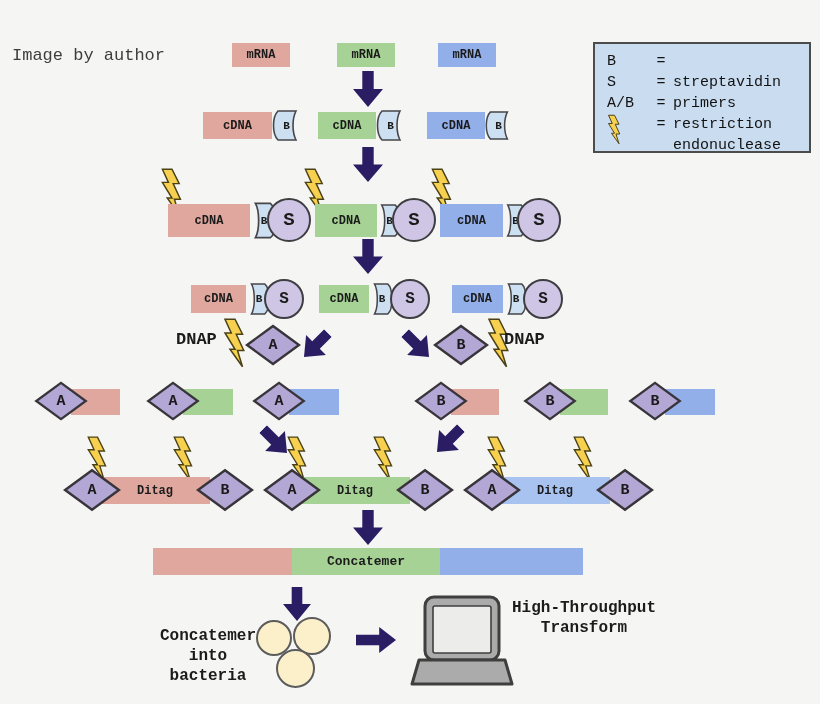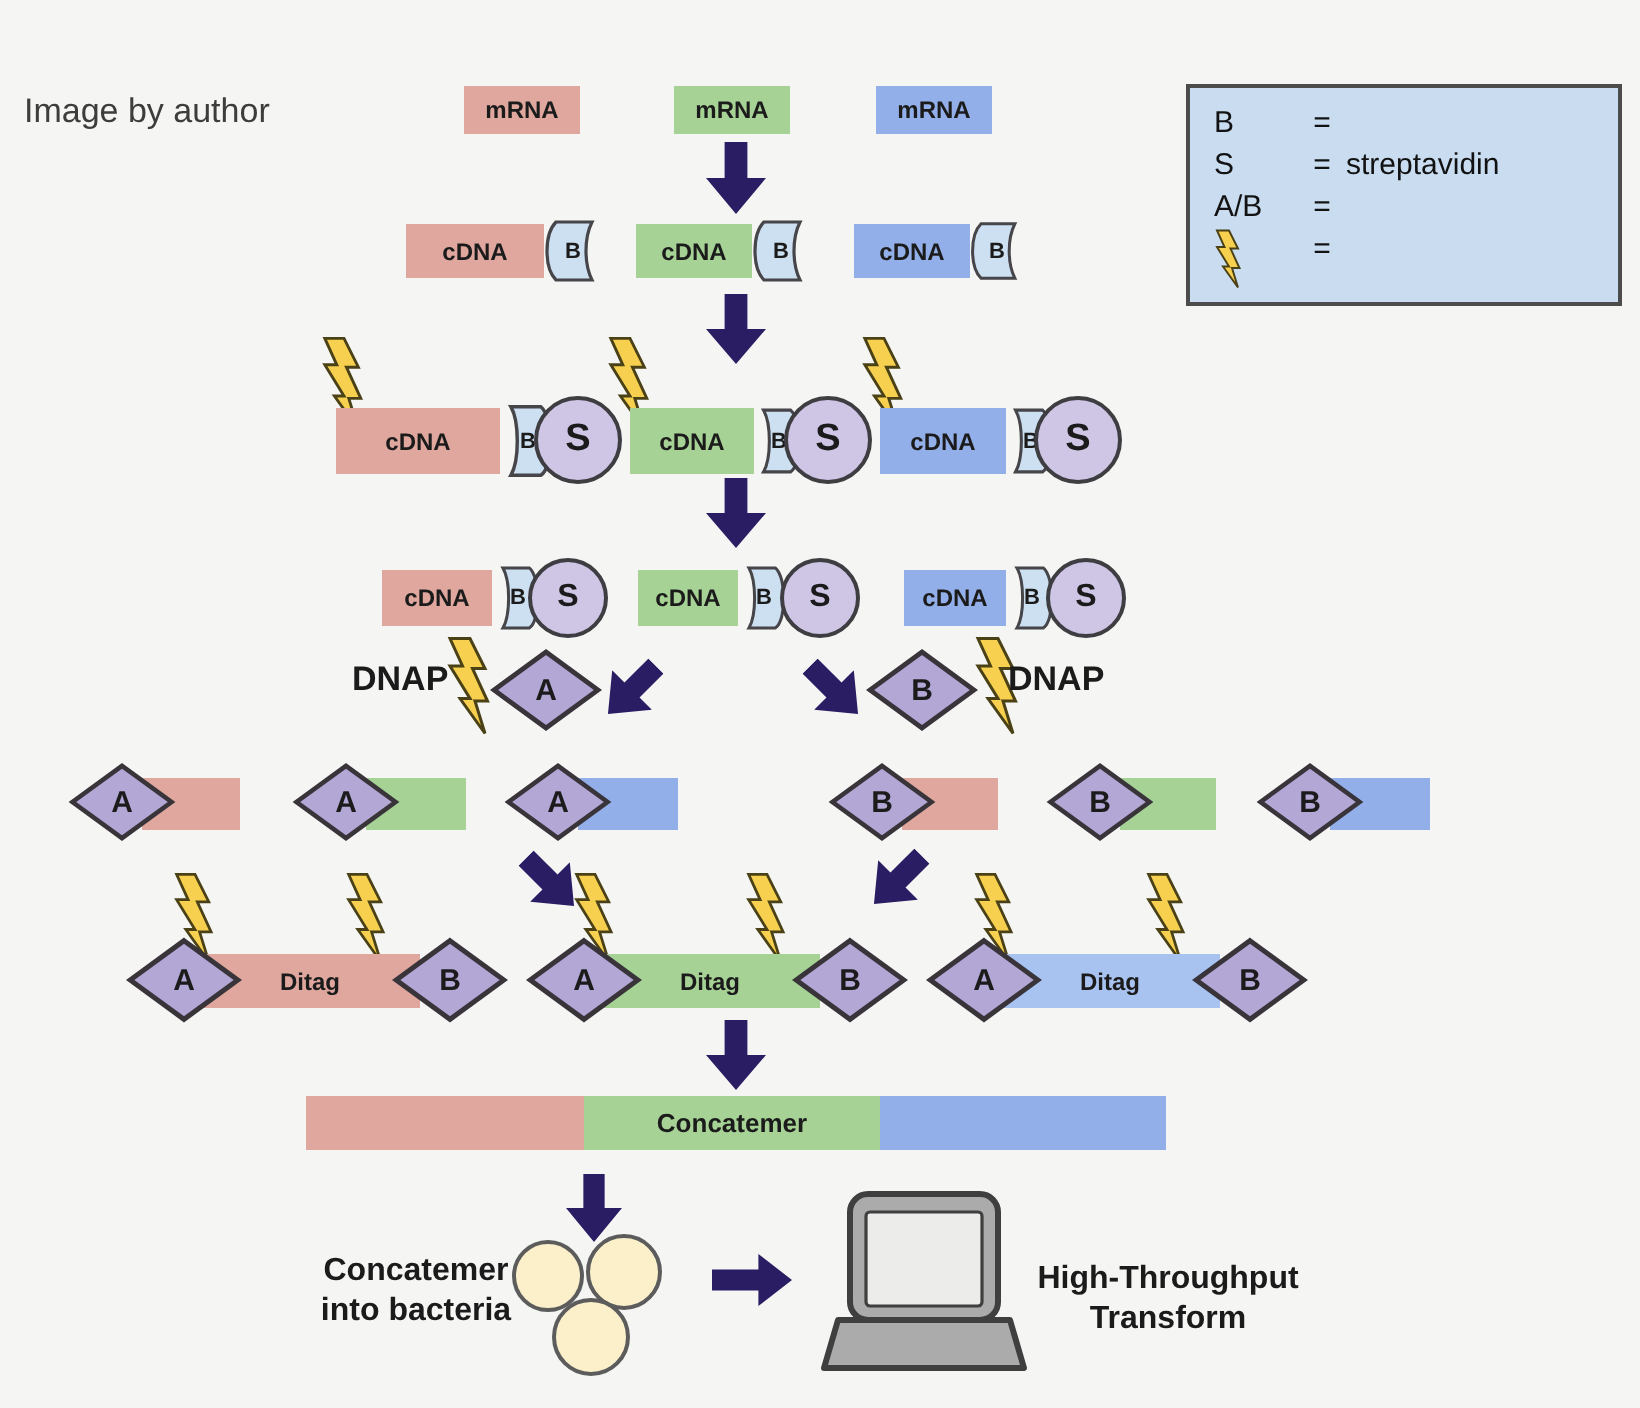--- a/index.html
+++ b/index.html
@@ -1,17 +1,17 @@
 <!DOCTYPE html>
 <html style="--bg: #f5f5f3; --pink: #dfa79e; --green: #a6d295; --blue: #93afe9; --blue-light: #a9c3f1; --lavender: #b3a7d6; --lavender-light: #cfc5e5; --tag-blue: #cde0f2; --navy: #2a1d63; --bolt-yellow: #f7d04f; --bolt-outline: #4a4116; --legend-bg: #c9dcf0; --outline: #3e3e42; --laptop-gray: #ababab; --laptop-screen: #ececea; --bacteria-cream: #fbf0ca; --text: #1b1b1b;"><head>
 <meta charset="utf-8">
 <style>
   html,body{margin:0;padding:0;}
   body{font-family:"Liberation Sans", sans-serif;}
-  .canvas{position:relative;width:820px;height:704px;background:var(--bg);overflow:hidden;}
+  .canvas{position:relative;width:820px;height:704px;background:var(--bg);overflow:hidden;font-family:Liberation Mono, monospace;}
   .abs{position:absolute;}
 
   .watermark{font-size:17px;color:#3d3d3d;}
 
   
   .bar{position:absolute;display:flex;align-items:center;justify-content:center;
        font-weight:bold;font-size:12px;color:var(--text);}
   .pink{background:var(--pink);}
   .green{background:var(--green);}
   .blue{background:var(--blue);}
@@ -77,28 +77,30 @@
       <span class="eq">=</span>
     </div>
     <div class="legend-row">
       <span class="sym">S</span>
       <span class="eq">=</span>
       <span class="lab">streptavidin</span>
     </div>
     <div class="legend-row">
       <span class="sym">A/B</span>
       <span class="eq">=</span>
+      <span class="lab">primers</span>
     </div>
     <div class="legend-row">
       <span class="sym">
         <svg width="15" height="31" viewBox="0 0 20 40">
             <polygon points="10,1 2,1 7,12 2,12 10,25 6,25 16,39 12,26 17,26 11,13 16,13" fill="#f7d04f" stroke="#4a4116" stroke-width="1.3"></polygon>
           </svg>
       </span>
       <span class="eq">=</span>
+      <span class="lab"><span>restriction</span><br><span>endonuclease</span></span>
     </div>
   </div>
 
   <div class="bar pink" style="left:232px;top:43px;width:58px;height:24px;">mRNA</div>
   <div class="bar green" style="left:337px;top:43px;width:58px;height:24px;">mRNA</div>
   <div class="bar blue" style="left:438px;top:43px;width:58px;height:24px;">mRNA</div>
   <div class="arrow-down" style="left:353px;top:71px;width:30px;height:36px;"></div>
 
   <div class="bar pink" style="left:203px;top:112px;width:69px;height:27px;">cDNA</div>
   <div class="tag" style="left:270px;top:110px;width:33px;height:31px;">
@@ -366,18 +368,18 @@
   <div class="arrow-right" style="left:356px;top:627px;width:40px;height:26px;"></div>
 
   <div class="abs" style="left:409px;top:594px;">
     <svg width="106" height="95" viewBox="0 0 106 95">
       <rect x="16" y="3" width="74" height="63" rx="9" fill="#ababab" stroke="#3f3f3f" stroke-width="3"></rect>
       <rect x="24" y="12" width="58" height="47" rx="2" fill="#ececea" stroke="#3f3f3f" stroke-width="1.6"></rect>
       <path d="M10,66 L96,66 L103,90 L3,90 Z" fill="#ababab" stroke="#3f3f3f" stroke-width="3" stroke-linejoin="round"></path>
     </svg>
   </div>
 
-  <div class="bigtext" style="left:510px;top:630px;width:148px;">
+  <div class="bigtext" style="left:510px;top:598px;width:148px;">
     <span>High-Throughput</span><br>
     <span>Transform</span>
   </div>
 
 </div>
 
 </body></html>

